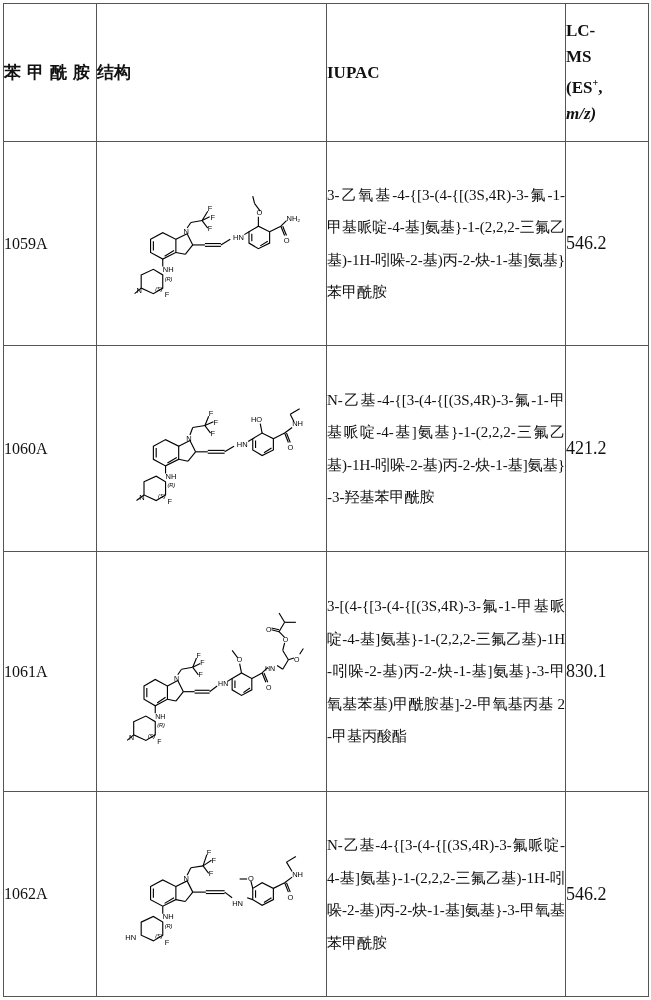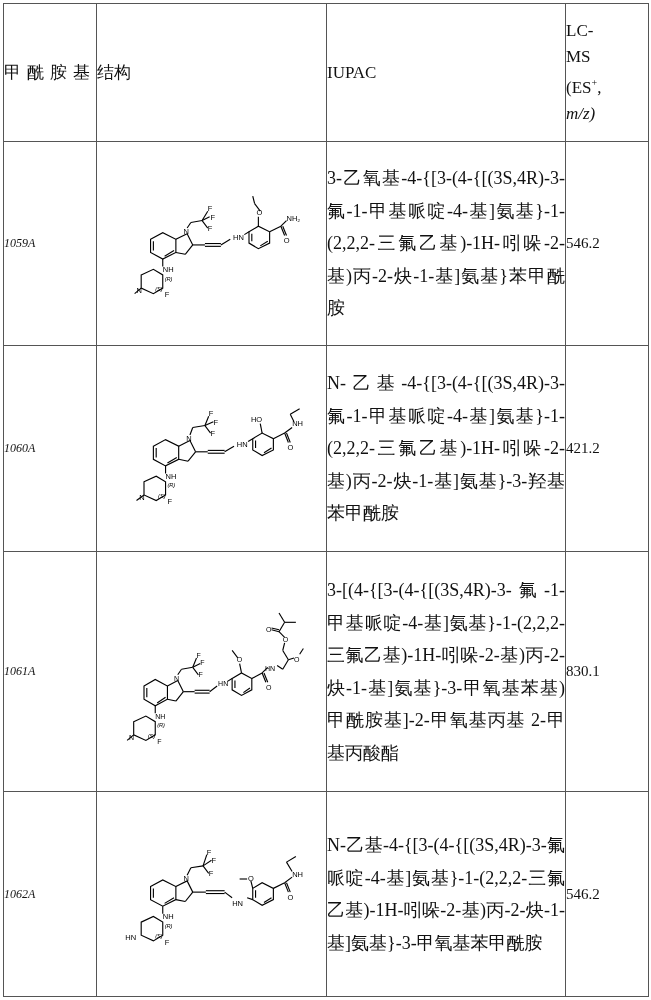--- a/index.html
+++ b/index.html
@@ -7,46 +7,46 @@
          font-family: "Liberation Serif", "DejaVu Serif", serif; color: #111; }
   table.compound-table {
     position: absolute; left: 3px; top: 3px;
     width: 645px; border-collapse: collapse; table-layout: fixed;
   }
   table.compound-table td, table.compound-table th {
     border: 1px solid #555; vertical-align: middle; padding: 0;
   }
   col.c1 { width: 93px; } col.c2 { width: 230px; } col.c3 { width: 239px; } col.c4 { width: 83px; }
   tr.hdr { height: 138px; }
-  th { text-align: left; font-weight: normal; font-size: 17px; }
+  th { text-align: left; font-weight: bold; font-size: 17px; }
   th.h1 { padding-left: 11px; letter-spacing: 6px; line-height: 31px; }
   th.h2 { padding-left: 11px; }
   th.h3 { padding-left: 11px; font-family: "Liberation Serif", serif; }
   th.h4 { padding-left: 8px; line-height: 26px; font-family: "Liberation Serif", serif; }
   th.h4 sup { font-size: 10px; }
-  td.cid { padding-left: 10px; font-size: 12px; font-style: italic; }
+  td.cid { padding-left: 10px; font-size: 16px; }
   td.struct { padding: 0; text-align: center; }
-  td.iupac { padding: 6px 8px 4px 10px; font-size: 18px; line-height: 32.5px; text-align: justify; word-break: break-all; }
-  td.ms { padding-left: 9px; font-size: 15px; }
+  td.iupac { padding: 6px 8px 4px 10px; font-size: 15px; line-height: 32.5px; text-align: justify; word-break: break-all; }
+  td.ms { padding-left: 9px; font-size: 18px; }
   svg.mol { display: block; margin: 0 auto; }
   svg.mol text { font-family: "Liberation Sans", "DejaVu Sans", sans-serif; fill: #000; }
 </style>
 </head>
 <body>
 
 <table class="compound-table">
   <colgroup>
       <col class="c1">
       <col class="c2">
       <col class="c3">
       <col class="c4">
     </colgroup>
   <tbody>
       <tr class="hdr">
-    <th class="h1">甲酰胺基</th>
+    <th class="h1">苯甲酰胺</th>
     <th class="h2">结构</th>
     <th class="h3">IUPAC</th>
     <th class="h4">
       <span>LC-</span><br>
       <span>MS</span><br>
       <span>(ES</span><sup>+</sup><span>,</span><br>
       <i>m/z)</i>
     </th>
   </tr>
 

